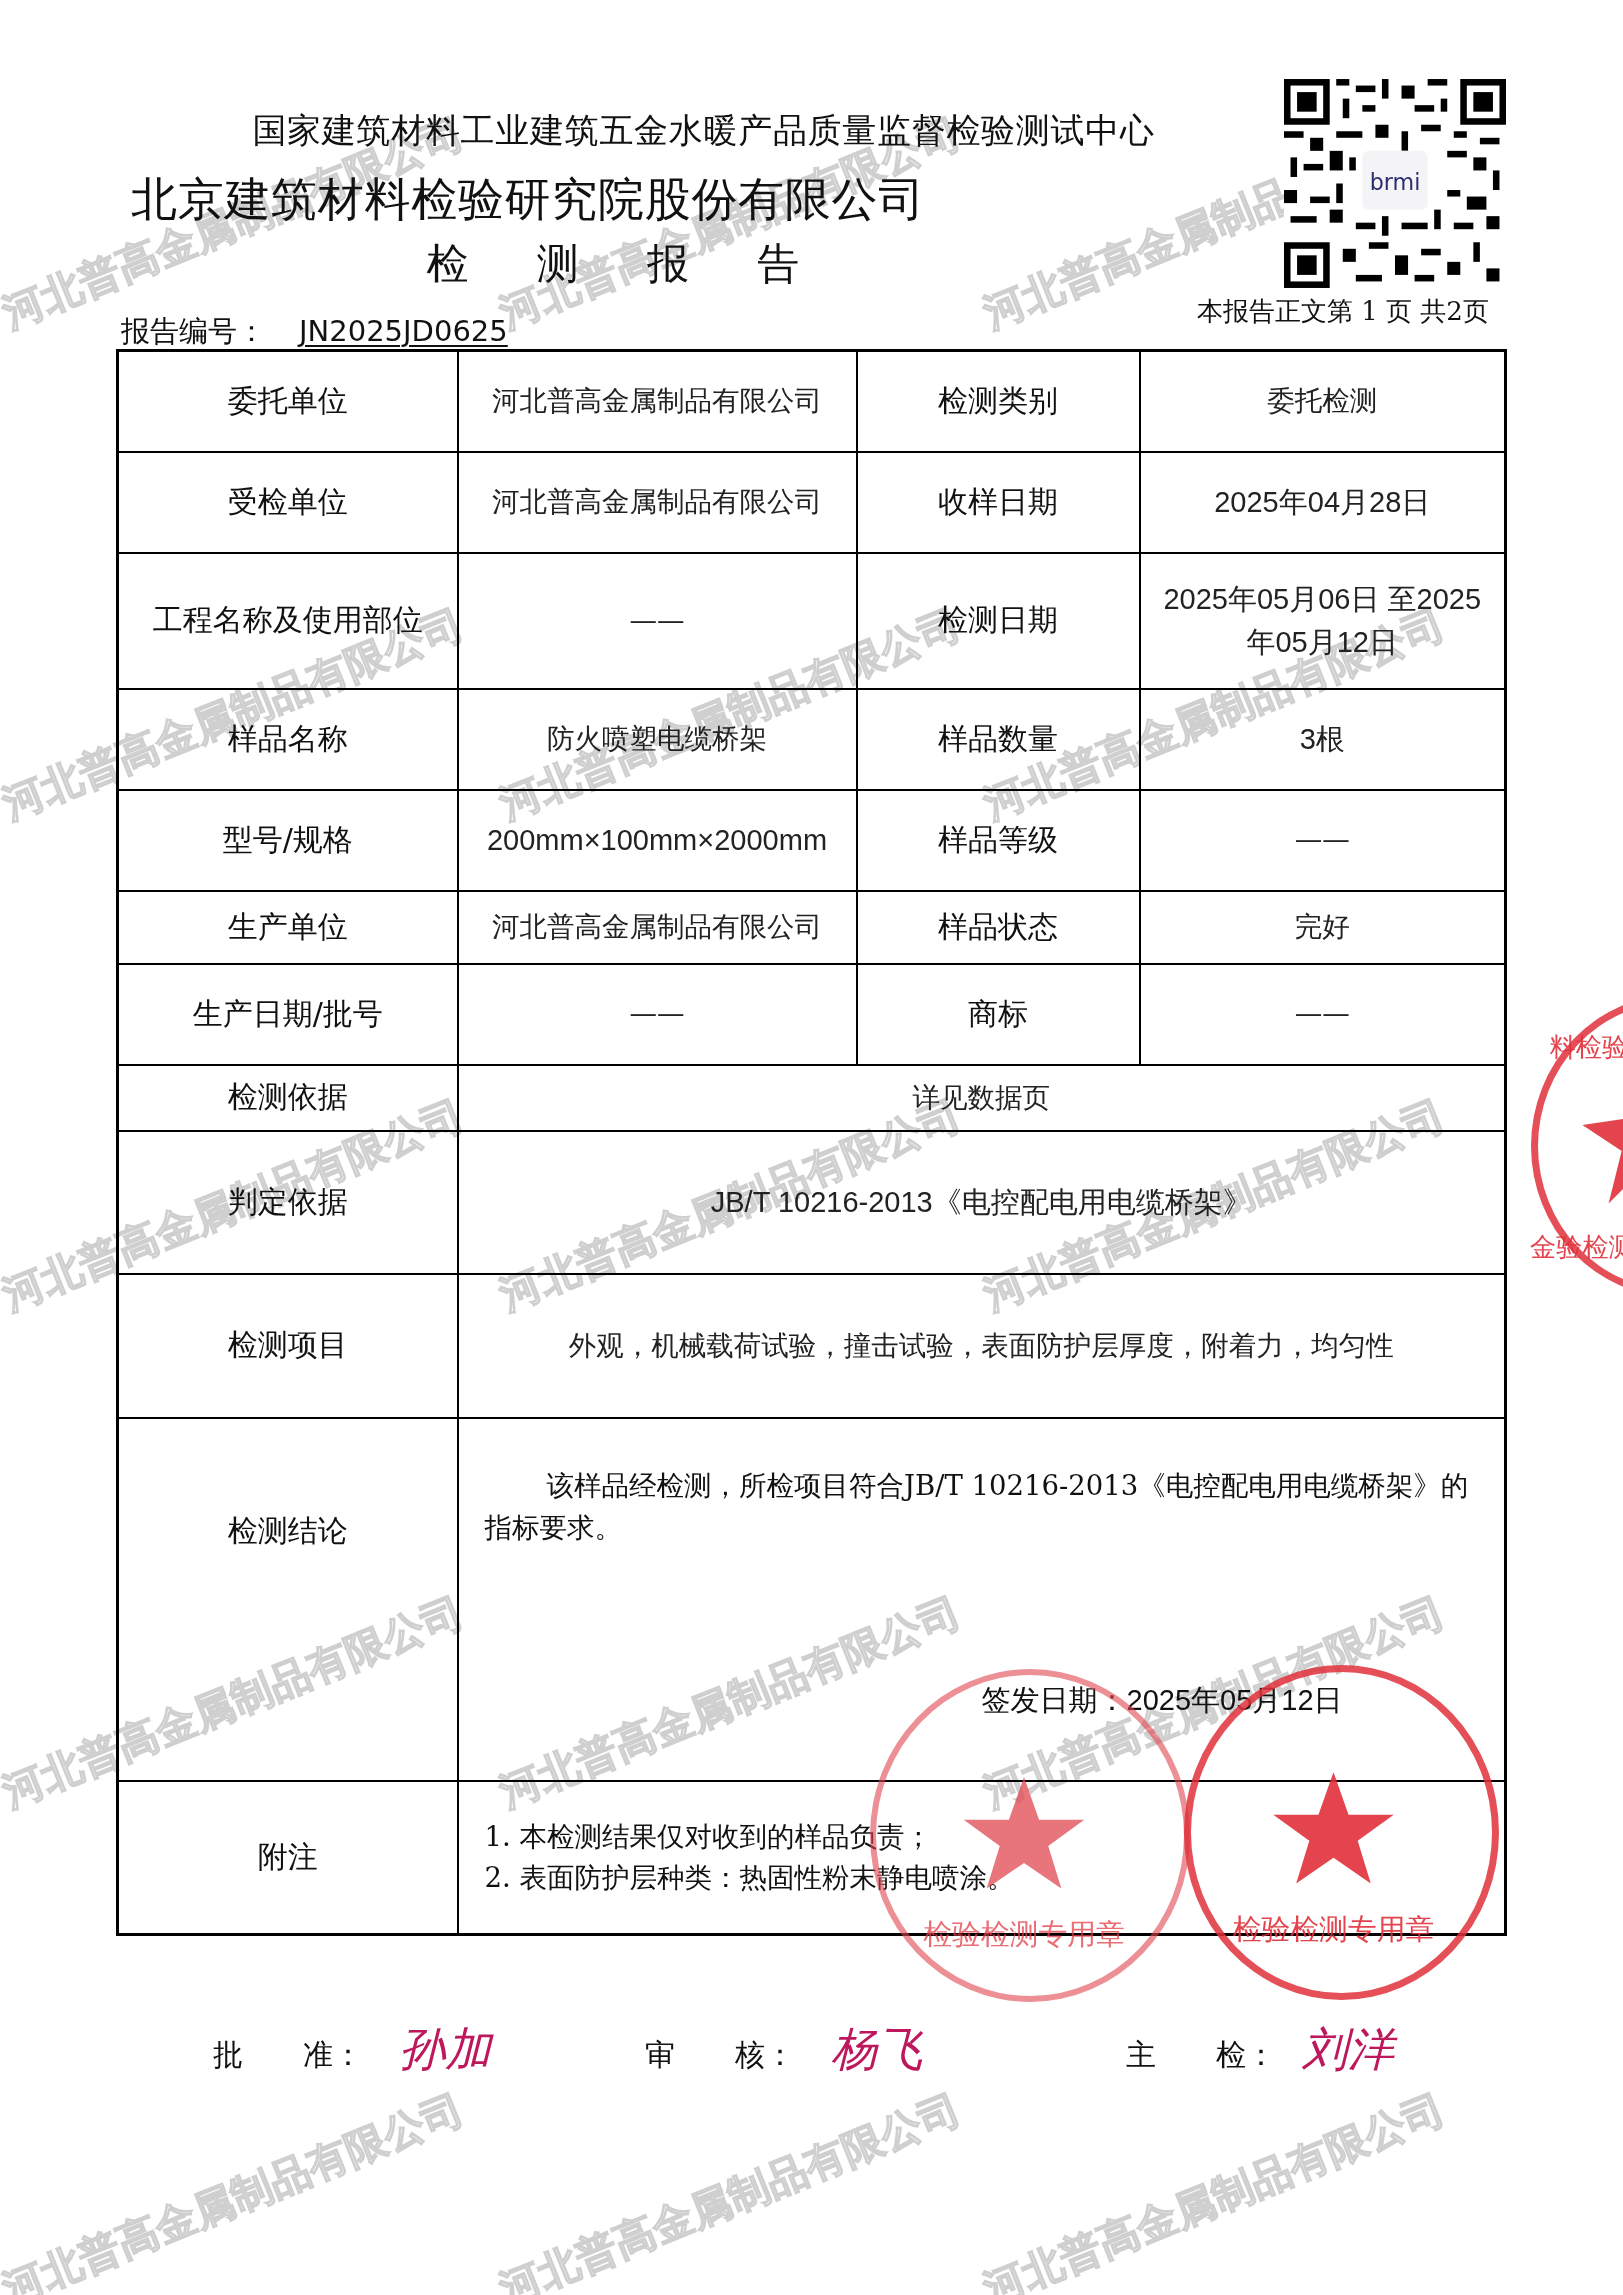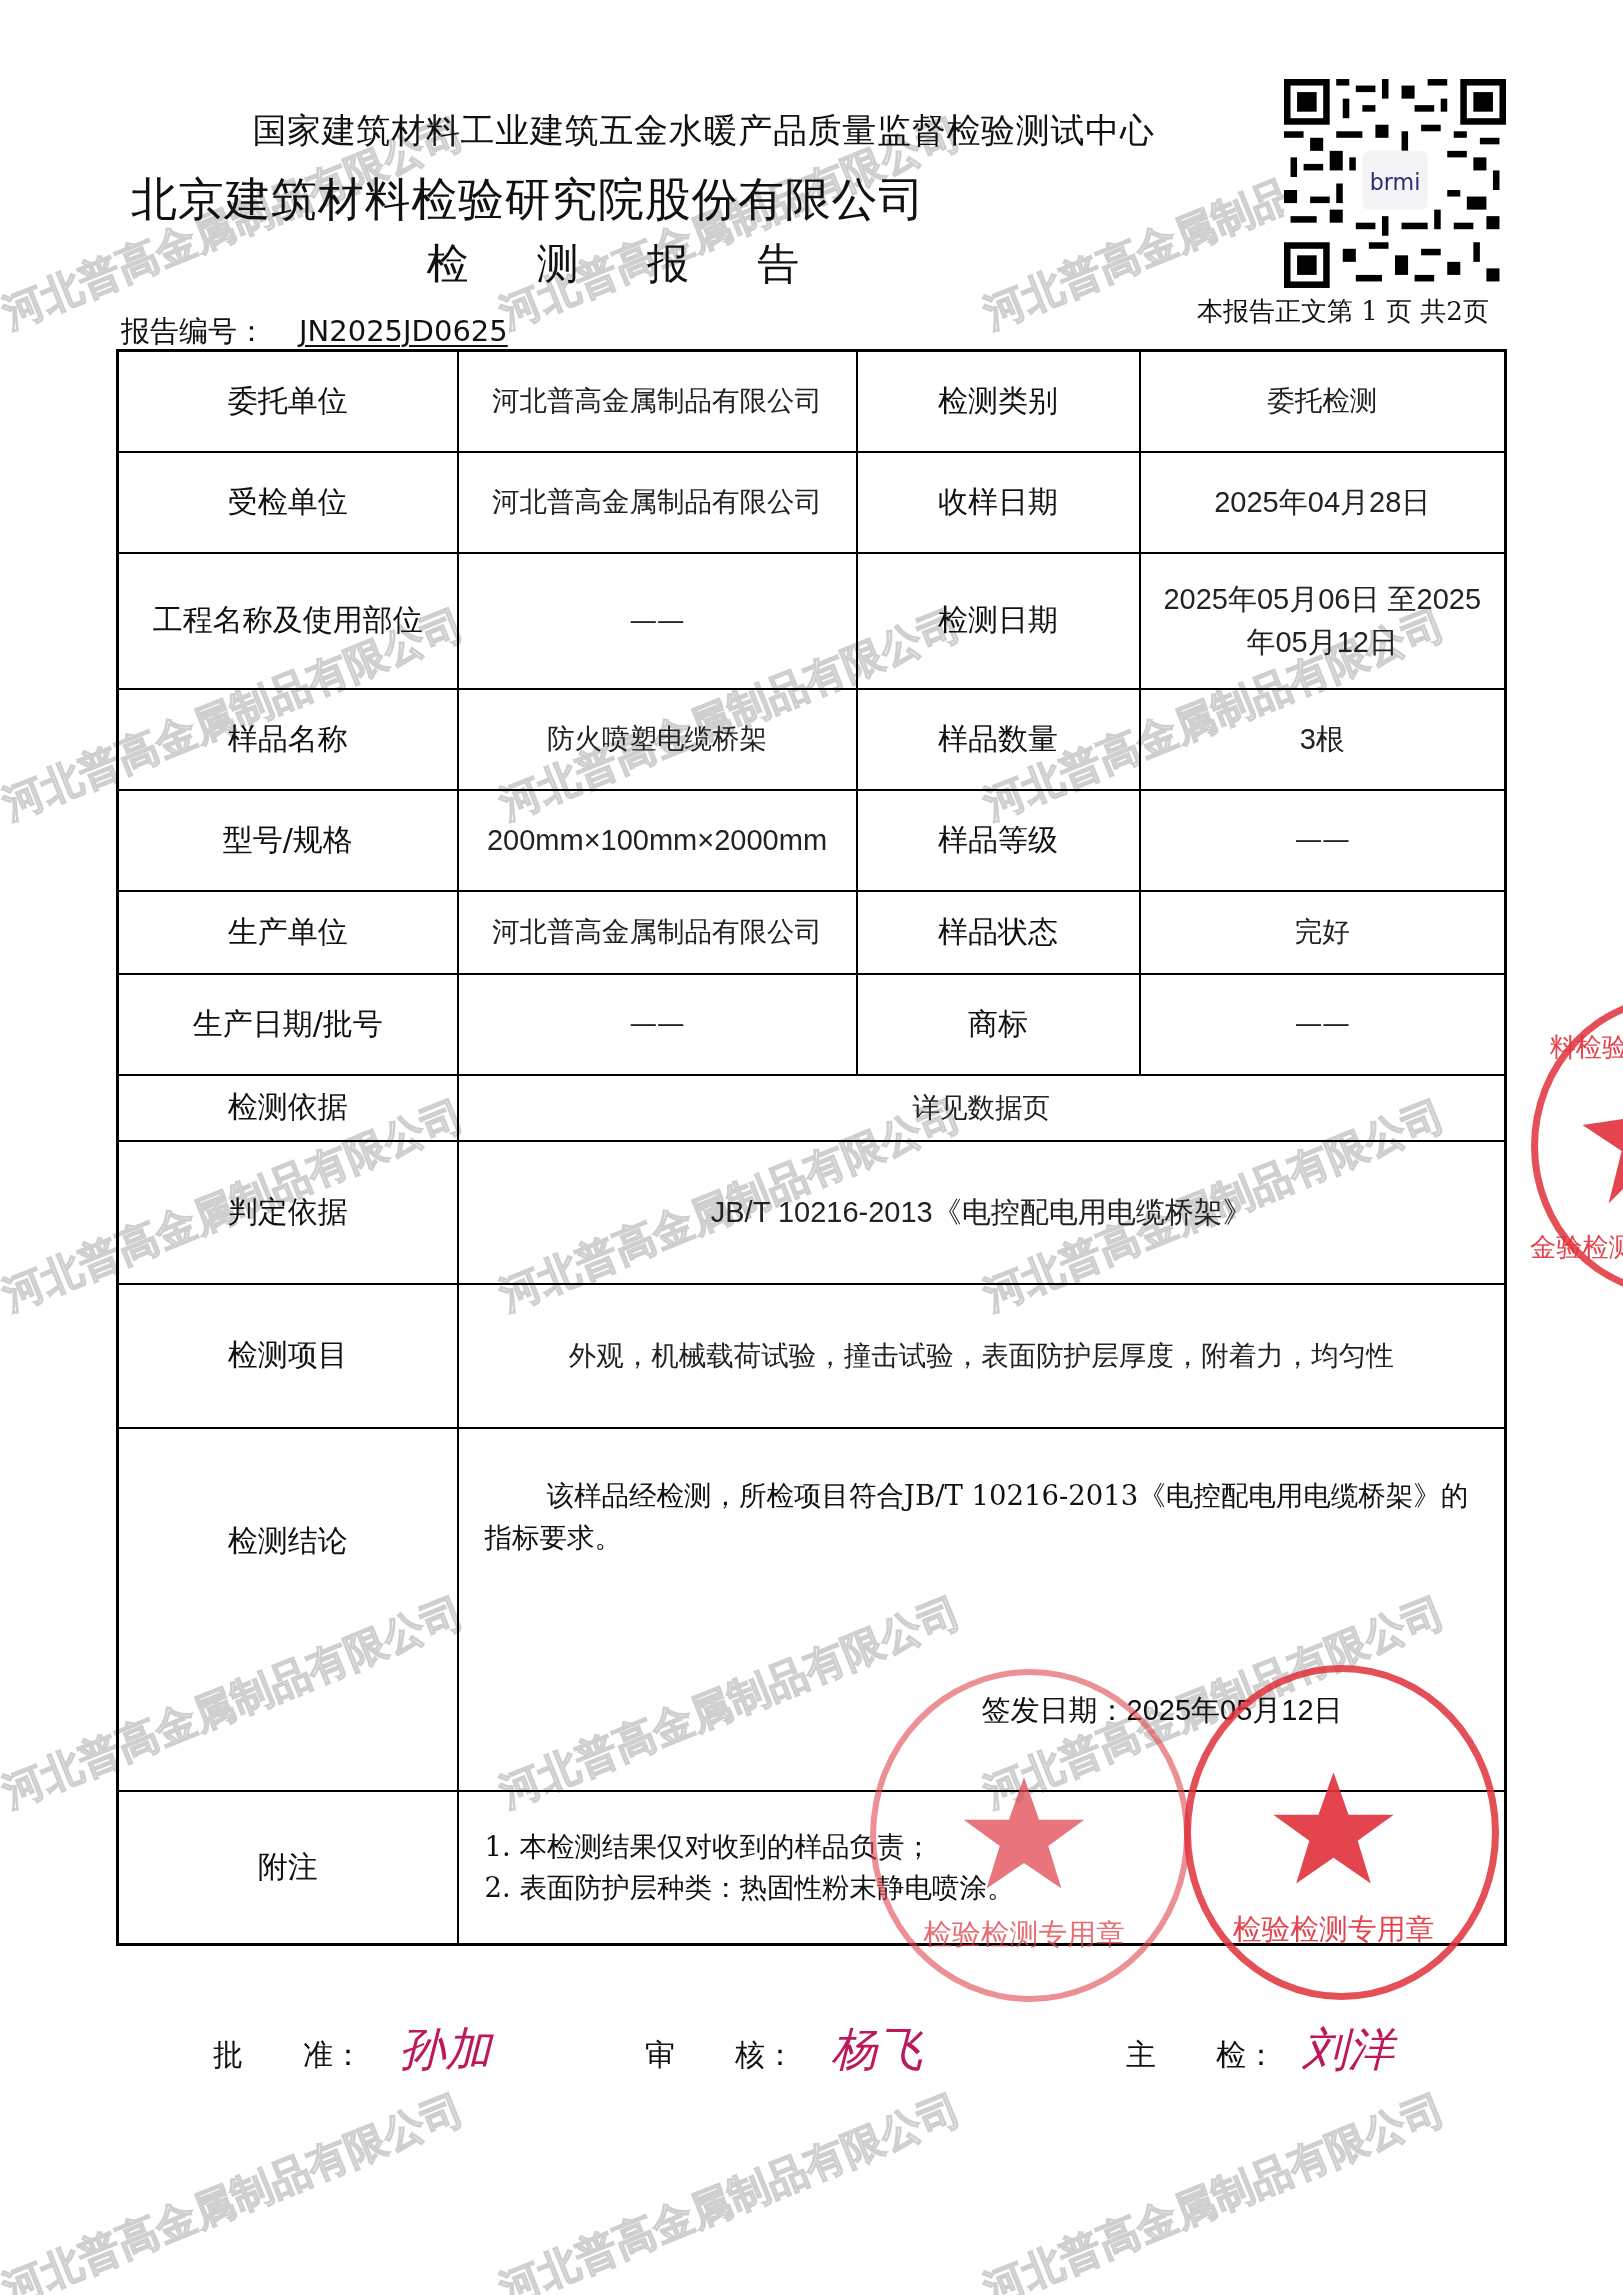--- a/index.html
+++ b/index.html
@@ -150,21 +150,21 @@
     <td class="val">防火喷塑电缆桥架</td>
     <td class="lbl">样品数量</td>
     <td class="val num">3根</td>
   </tr>
   <tr style="height:101px">
     <td class="lbl">型号/规格</td>
     <td class="val num">200mm×100mm×2000mm</td>
     <td class="lbl">样品等级</td>
     <td class="val">——</td>
   </tr>
-  <tr style="height:83px">
+  <tr style="height:73px">
     <td class="lbl">生产单位</td>
     <td class="val">河北普高金属制品有限公司</td>
     <td class="lbl">样品状态</td>
     <td class="val">完好</td>
   </tr>
   <tr style="height:101px">
     <td class="lbl">生产日期/批号</td>
     <td class="val">——</td>
     <td class="lbl">商标</td>
     <td class="val">——</td>

